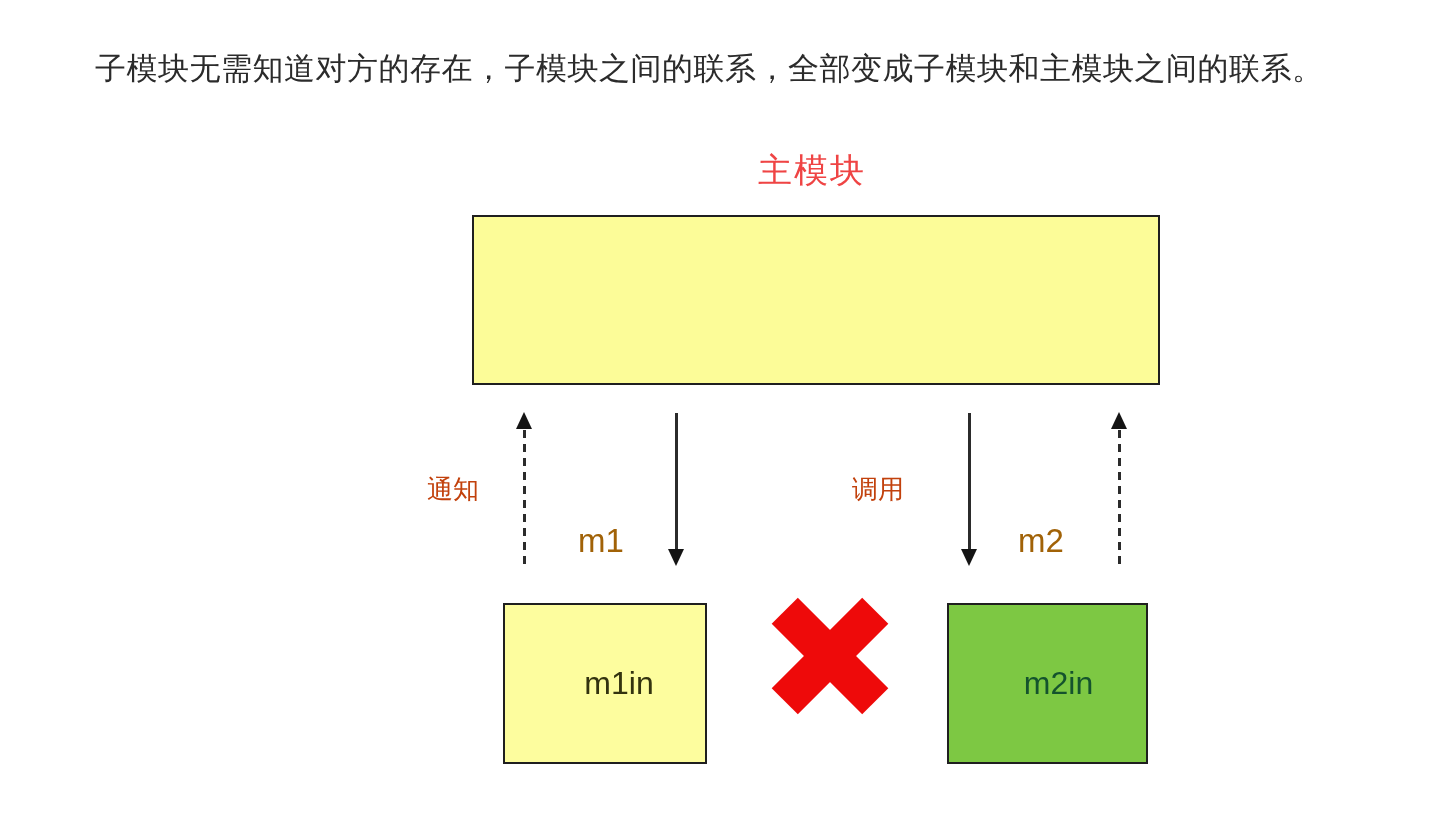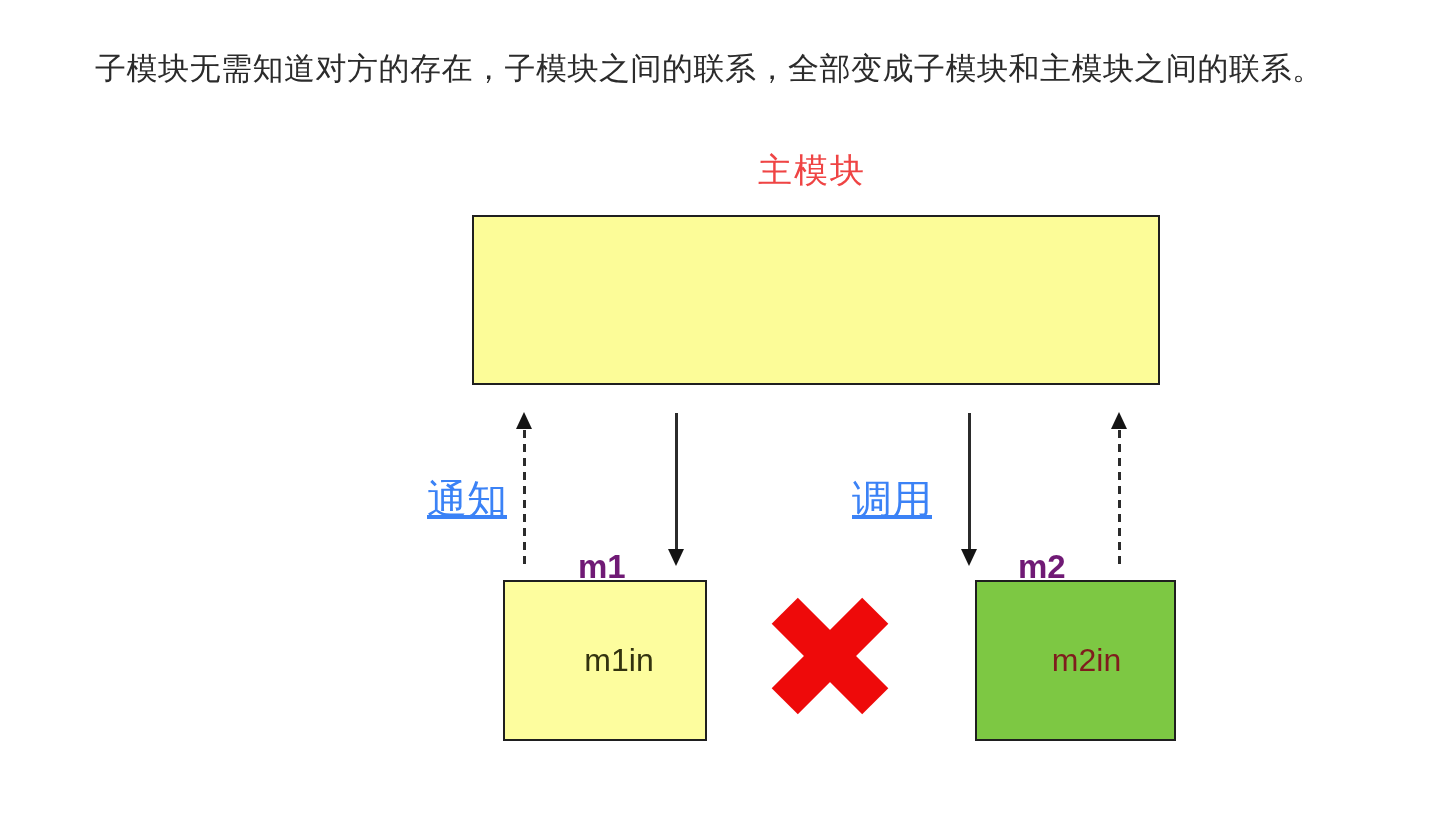--- a/index.html
+++ b/index.html
@@ -61,58 +61,55 @@
     width: 0; height: 0;
     border-left: 8px solid transparent;
     border-right: 8px solid transparent;
   }
   .arrow-head.up   { top: 412px; border-bottom: 17px solid #141414; }
   .arrow-head.down { top: 549px; border-top: 17px solid #141414; }
 
   .edge-label-cjk {
     position: absolute;
     top: 472px;
-    font-size: 40px;
-    color: #3b82f6;
+    font-size: 26px;
+    color: #c2410c;
     white-space: nowrap;
-    text-decoration: underline;
   }
   .m-label {
     position: absolute;
-    top: 548px;
+    top: 522px;
     font-size: 33px;
-    color: #701a75;
+    color: #a16207;
     white-space: nowrap;
-    font-weight: bold;
   }
 
   .sub-box {
     position: absolute;
-    top: 580px;
+    top: 603px;
     height: 161px;
     border: 2px solid #1f1f1f;
     display: flex;
     align-items: center;
     justify-content: center;
     font-size: 32px;
   }
   .sub-box.yellow {
     left: 503px;
     width: 204px;
     background: #fdfd9e;
     color: #33330f;
     padding-left: 28px;
   }
   .sub-box.green {
     left: 947px;
     width: 201px;
     background: #7dc843;
-    color: #7f1d1d;
+    color: #14532d;
     padding-left: 22px;
-    margin-left: 28px;
   }
 
   .red-x {
     position: absolute;
     left: 773px;
     top: 599px;
     width: 114px;
     height: 114px;
   }
   .red-x .bar {

